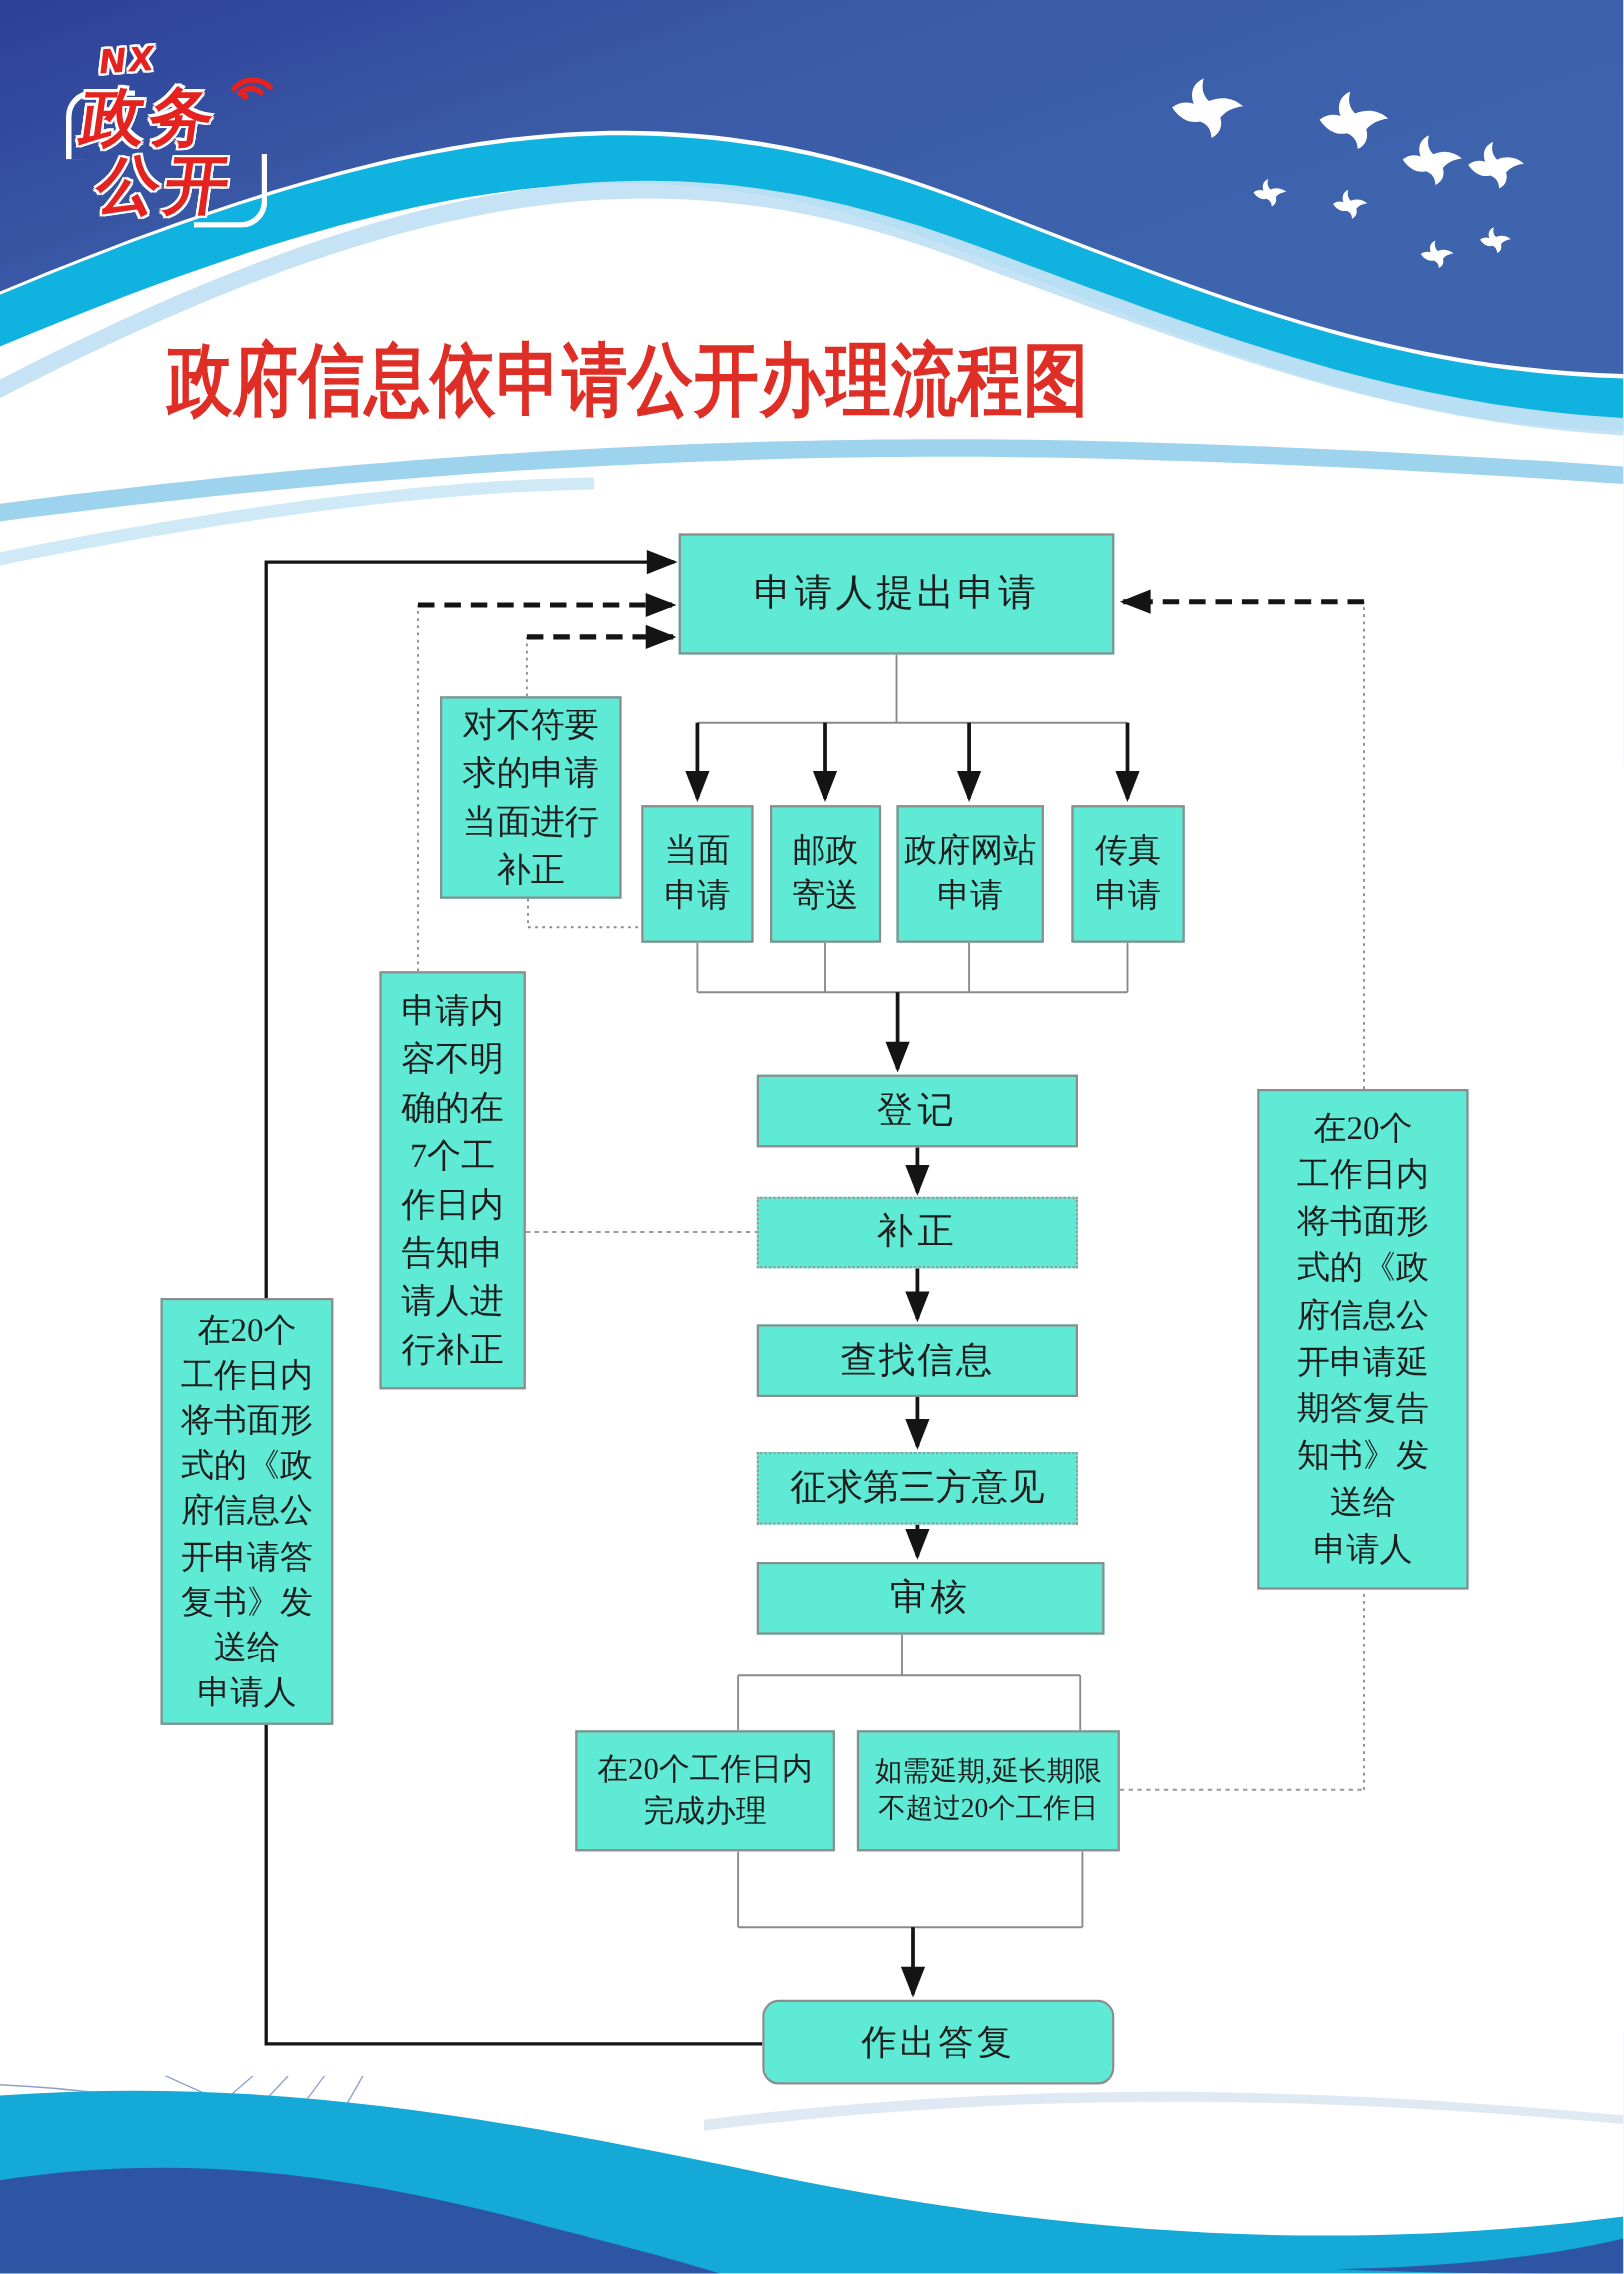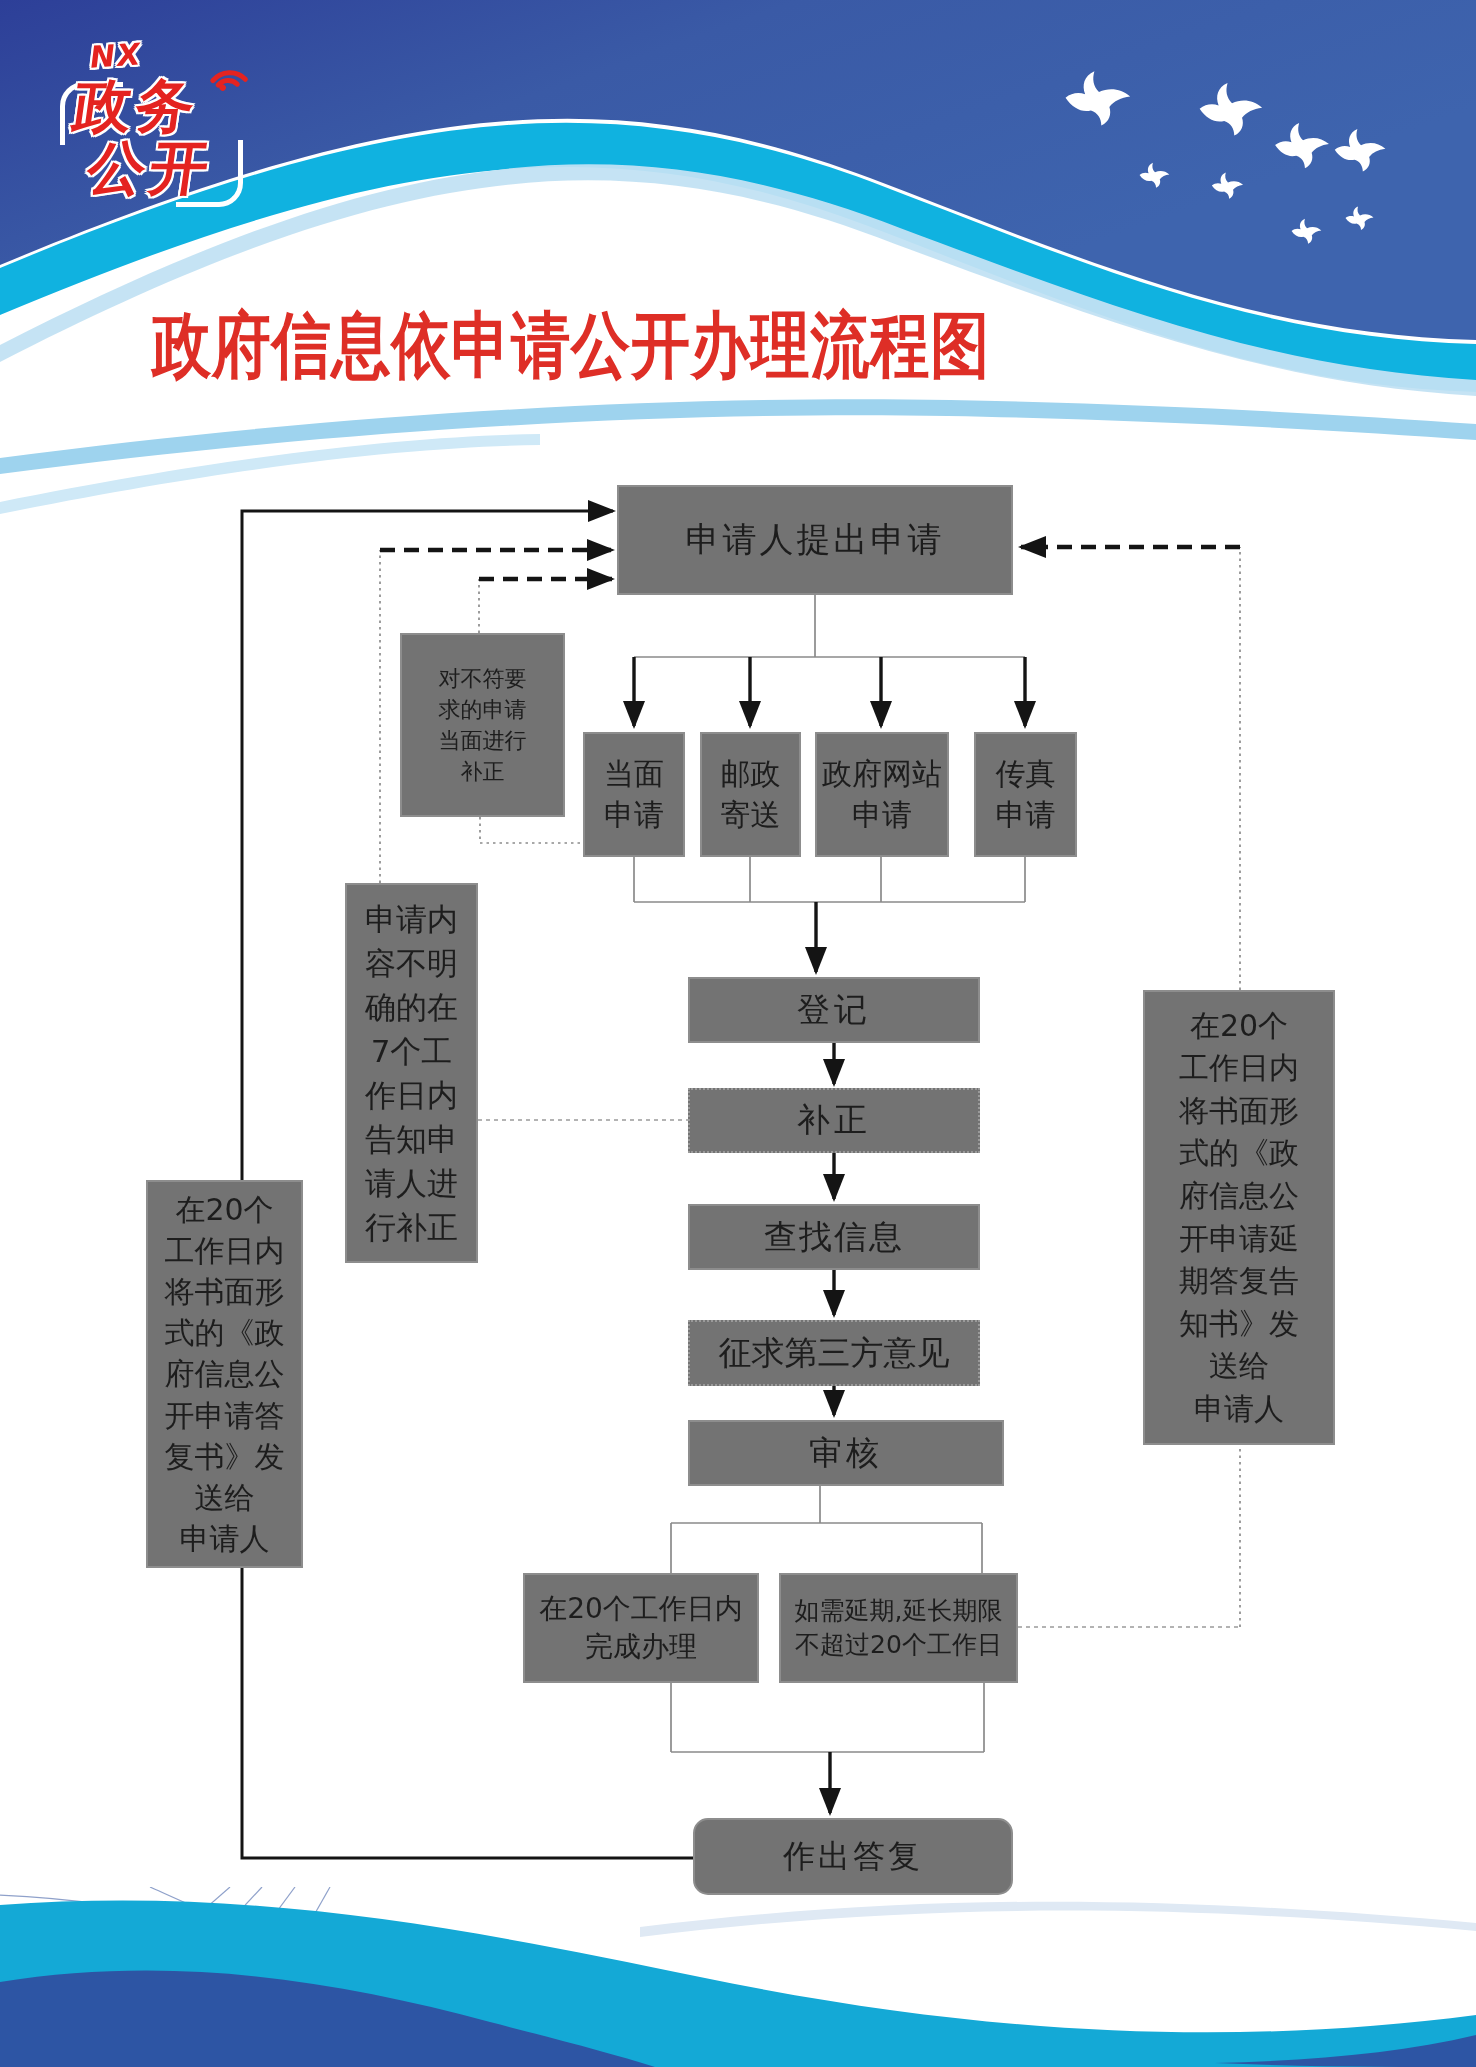--- a/index.html
+++ b/index.html
@@ -32,26 +32,26 @@
   
   #page-title{
     position:absolute;left:152px;top:298px;z-index:3;
     font-size:72px;font-weight:bold;color:#de2e26;white-space:nowrap;
     transform:scaleX(.82);transform-origin:left center;letter-spacing:1px;
     text-shadow:-4px -4px 0 #fff,4px -4px 0 #fff,-4px 4px 0 #fff,4px 4px 0 #fff,
       -4px 0 0 #fff,4px 0 0 #fff,0 -4px 0 #fff,0 4px 0 #fff,0 0 10px #fff;
   }
 
   
-  .node{position:absolute;background:#737373;border:2px solid #8d8d8d;box-sizing:border-box;
+  .node{position:absolute;background:#5eead4;border:2px solid #8d8d8d;box-sizing:border-box;
     display:flex;align-items:center;justify-content:center;text-align:center;
-    white-space:pre-line;color:#1d1d1d;font-size:30px;line-height:1.35;z-index:3;}
+    white-space:pre-line;color:#1d1d1d;font-size:30px;line-height:1.35;z-index:3;font-family:Liberation Serif, serif;}
   .node.dotted{border:2px dotted #9a9a9a;}
   #n-apply   {left:617px;top:485px;width:396px;height:110px;font-size:34px;letter-spacing:3px;}
-  #n-onsite  {left:400px;top:633px;width:165px;height:184px;font-size:22px;line-height:1.42;}
+  #n-onsite  {left:400px;top:633px;width:165px;height:184px;font-size:31px;line-height:1.42;}
   #n-m1      {left:583px;top:732px;width:102px;height:125px;}
   #n-m2      {left:700px;top:732px;width:101px;height:125px;}
   #n-m3      {left:815px;top:732px;width:134px;height:125px;}
   #n-m4      {left:974px;top:732px;width:103px;height:125px;}
   #n-unclear {left:345px;top:883px;width:133px;height:380px;font-size:31px;line-height:1.42;}
   #n-register{left:688px;top:977px;width:292px;height:66px;font-size:33px;letter-spacing:4px;}
   #n-correct {left:688px;top:1088px;width:292px;height:65px;font-size:33px;letter-spacing:4px;}
   #n-search  {left:688px;top:1204px;width:292px;height:66px;font-size:33px;letter-spacing:2px;}
   #n-third   {left:688px;top:1320px;width:292px;height:66px;font-size:33px;}
   #n-review  {left:688px;top:1420px;width:316px;height:66px;font-size:33px;letter-spacing:4px;}

